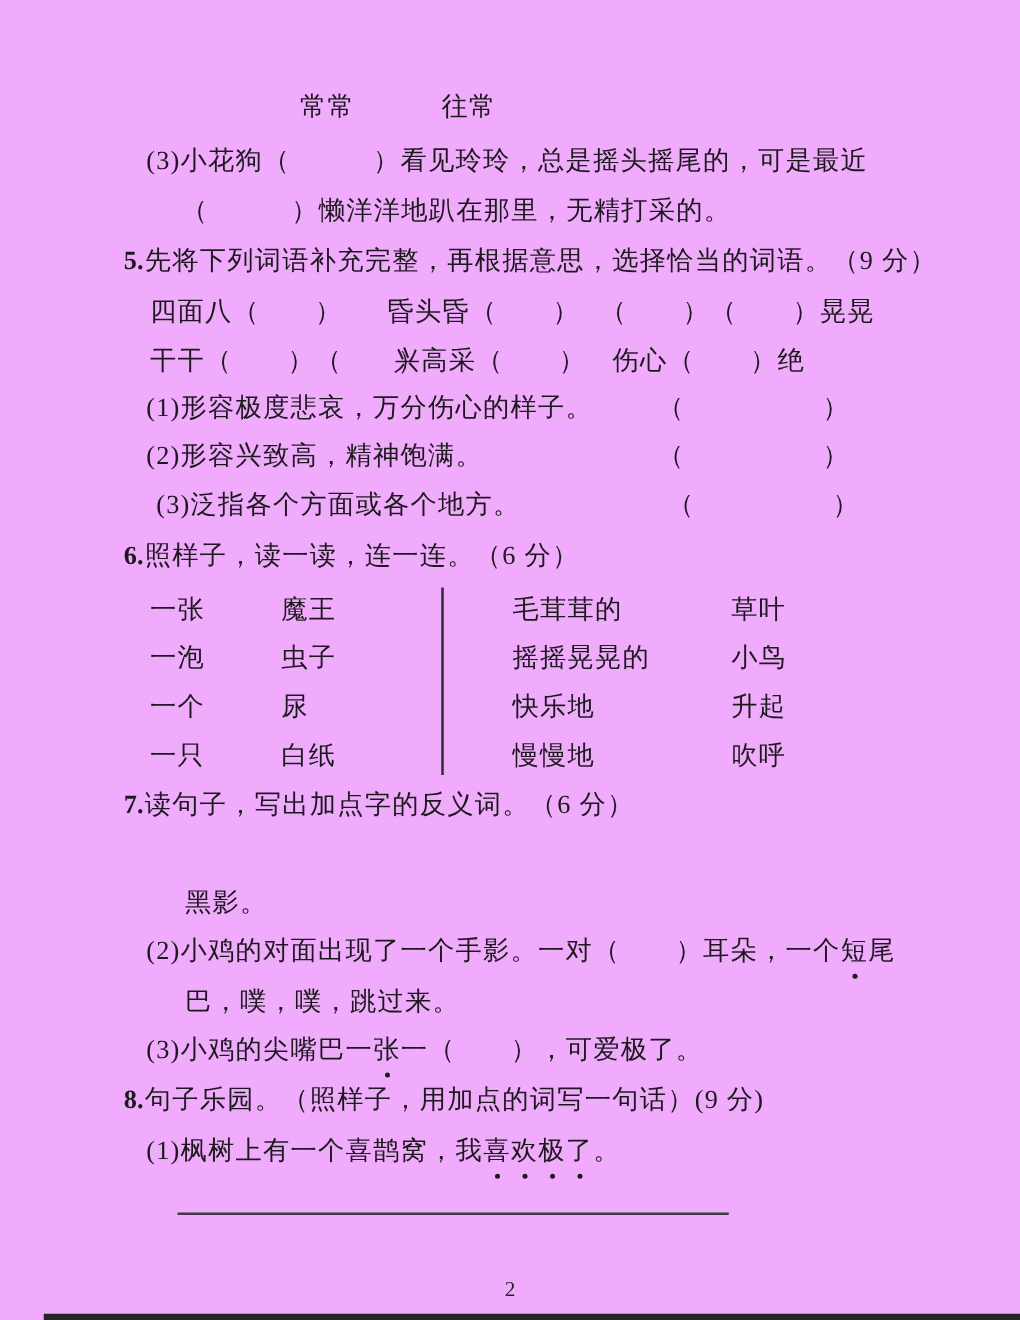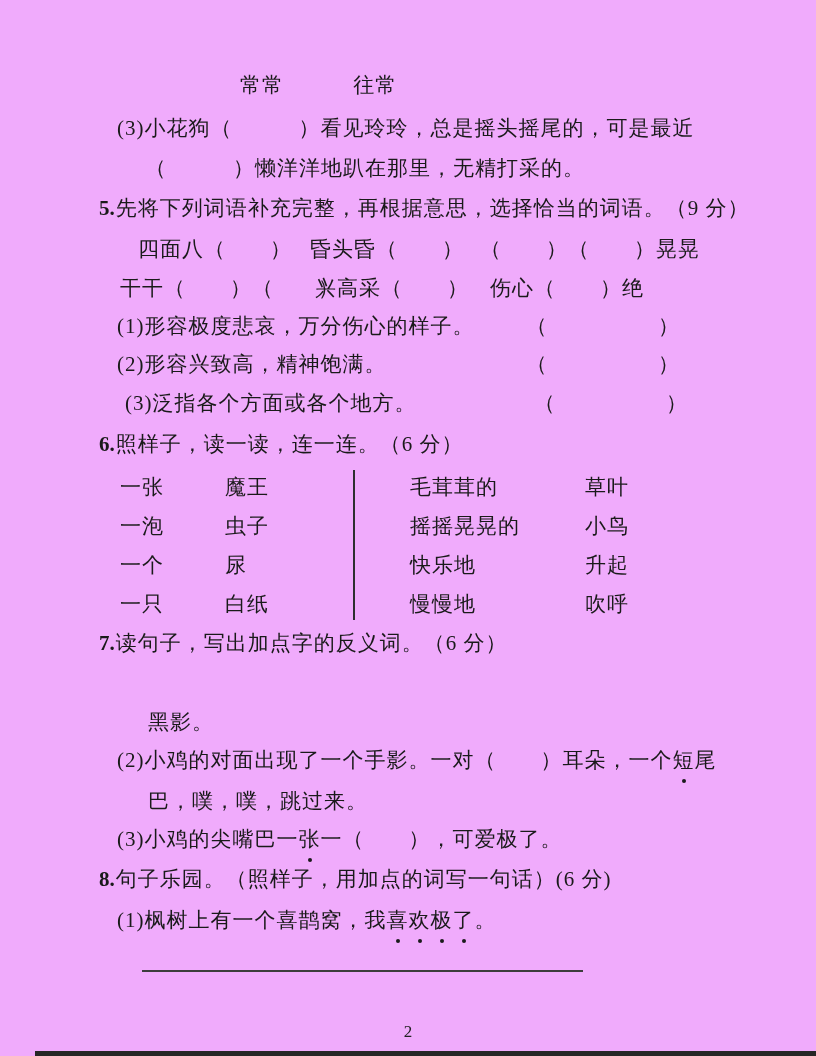--- a/index.html
+++ b/index.html
@@ -17,21 +17,21 @@
   .tline {
     position:absolute;
     height:40px; line-height:40px;
     white-space:nowrap;
     letter-spacing:1px;
   }
   .qnum { font-weight:bold; letter-spacing:0; margin-right:1px; }
   .wb2 { margin-left:63px; }
   
   .fillrow { display:flex; }
-  .fr1-a { display:inline-block; width:190px;text-align:center; }
+  .fr1-a { display:inline-block; width:190px; }
   .fr1-b { display:inline-block; width:170px; }
   .fr2-a { display:inline-block; width:195px; }
   .fr2-b { display:inline-block; width:175px; }
   
   .q5item { display:flex; justify-content:space-between; width:563px; }
   
   .q6row { display:flex; }
   .q6row .c1 { display:inline-block; width:105px; }
   .q6row .c2 { display:inline-block; width:185px; }
   .q6row .c3 { display:inline-block; width:175px; }
@@ -147,21 +147,21 @@
     <div class="tline" style="top:702px;left:49px;">黑影。</div>
     <div class="tline" style="top:740px;left:18px;">
       <span>(2)小鸡的对面出现了一个手影。一对（　　）耳朵，一个</span><span class="dotted"><span class="dc">短</span></span><span>尾</span>
     </div>
     <div class="tline" style="top:781px;left:49px;">巴，噗，噗，跳过来。</div>
     <div class="tline" style="top:819px;left:18px;">
       <span>(3)小鸡的尖嘴巴一</span><span class="dotted"><span class="dc">张</span></span><span>一（　　），可爱极了。</span>
     </div>
 
     <div class="tline" style="top:859px;left:0;">
-      <span class="qnum">8.</span><span>句子乐园。（照样子，用加点的词写一句话）(6 分)</span>
+      <span class="qnum">8.</span><span>句子乐园。（照样子，用加点的词写一句话）(9 分)</span>
     </div>
     <div class="tline" style="top:900px;left:18px;">
       <span>(1)枫树上有一个喜鹊窝，我</span><span class="dotted"><span class="dc">喜</span><span class="dc">欢</span><span class="dc">极</span><span class="dc">了</span></span><span>。</span>
     </div>
 
     <div class="writeline"></div>
   </div>
 
   <div class="pagenum">2</div>
   <div class="bottom-strip"></div>

